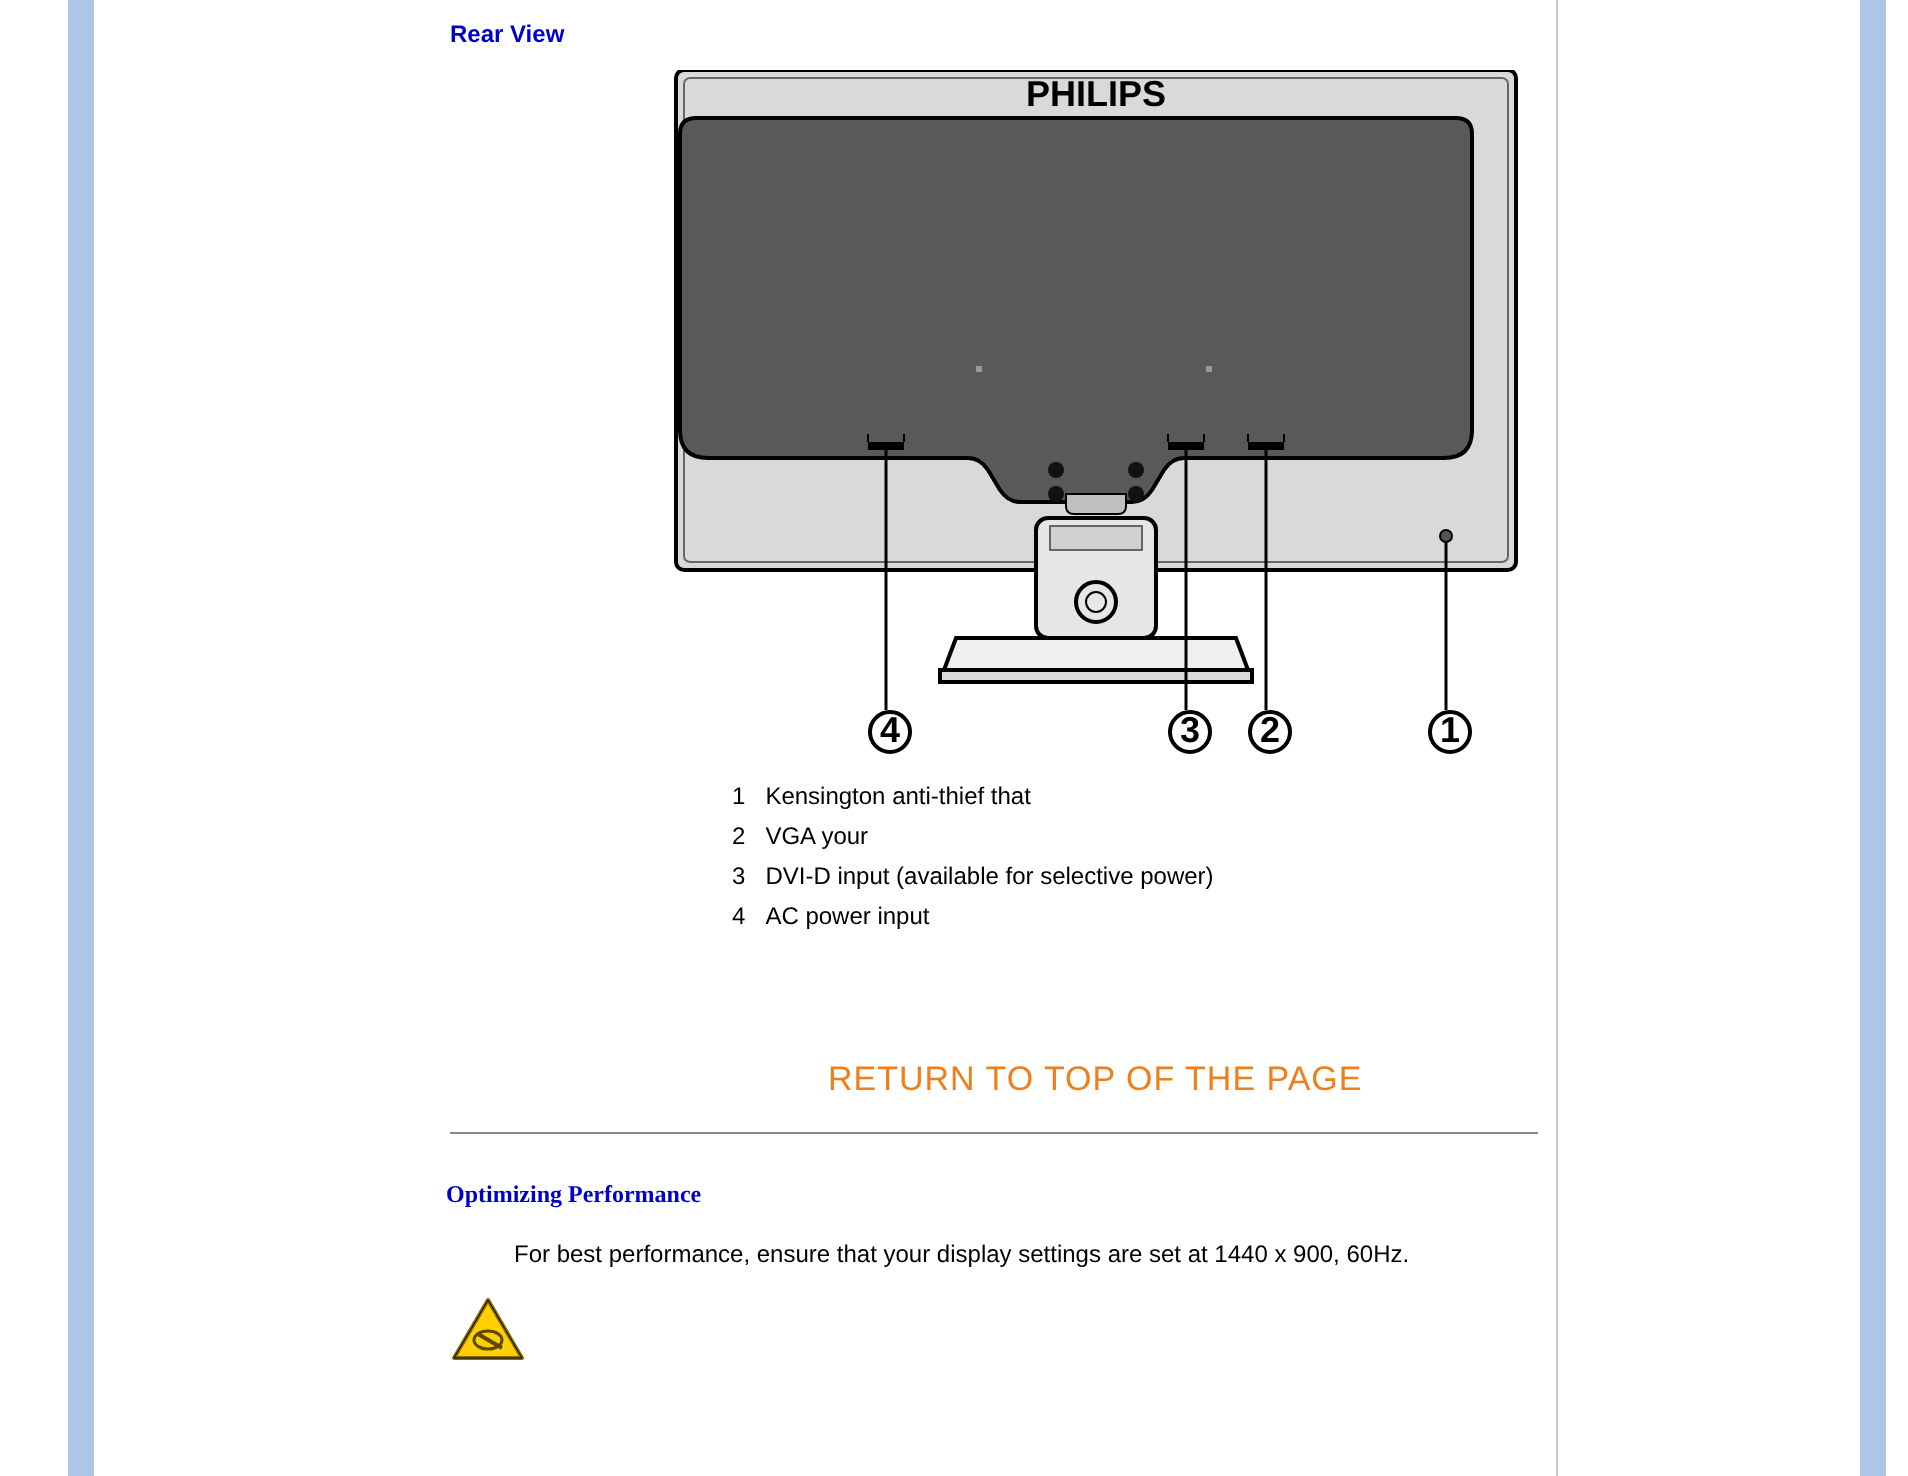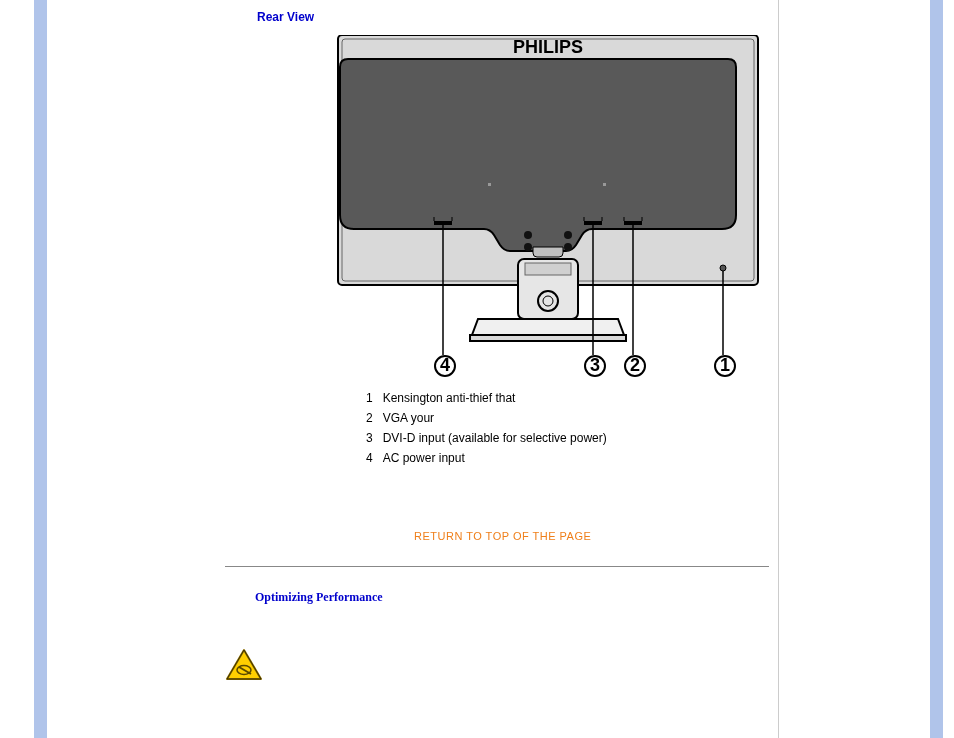--- a/index.html
+++ b/index.html
@@ -1,25 +1,25 @@
 <!DOCTYPE html>
 <html><head>
 <meta charset="utf-8">
 <style>
   html,body{margin:0;padding:0;background:#fff;font-family:Arial,Helvetica,sans-serif;font-size:12px;color:#000;}
   .page{width:954px;height:738px;position:relative;}
   .stripe-left{position:absolute;left:34px;top:0;width:13px;height:100%;background:#b0c4ea;}
   .stripe-right-inner{position:absolute;left:778px;top:0;width:1px;height:100%;background:#ccc;}
   .stripe-right{position:absolute;left:930px;top:0;width:13px;height:100%;background:#b0c4ea;}
-  .section-title{color:#0000cc;font-weight:bold;font-size:12px;margin-left:32px;}
+  .section-title{color:#0000cc;font-weight:bold;font-size:12px;}
   .figure-wrap{position:absolute;left:328px;top:35px;width:440px;height:336px;}
   .callout-num{position:absolute;font-size:18px;font-weight:bold;color:#000;width:18px;height:18px;border:2px solid #000;border-radius:50%;text-align:center;line-height:16px;background:#fff;}
   .legend-table{border-collapse:collapse;}
   .legend-table td{padding:3px 10px 3px 0;font-size:12px;vertical-align:top;}
-  .return-link{color:#ef7f1a;font-size:11px;text-decoration:none;letter-spacing:0.5px;}
+  .return-link{color:#ef7f1a;font-size:17px;text-decoration:none;letter-spacing:0.5px;}
   hr.rule{border:none;border-top:1px solid #888;margin:0;}
   .perf-text{font-size:12px;}
   .warn-icon svg{display:block;}
 </style>
 </head>
 <body>
 
 <div class="page">
   <div class="stripe-left"></div>
   <div class="stripe-right-inner"></div>
@@ -101,20 +101,21 @@
         </tr>
   </tbody>
     </table>
 
   <a href="#" class="return-link" style="position:absolute;left:414px;top:530px;">RETURN TO TOP OF THE PAGE</a>
 
   <hr class="rule" style="position:absolute;left:225px;top:566px;width:544px;">
 
   <div style="position:absolute;left:223px;top:590px;font-family:Liberation Serif, serif;" class="section-title">Optimizing Performance</div>
 
+  <div class="perf-text" style="position:absolute;left:257px;top:620px;width:500px;">For best performance, ensure that your display settings are set at 1440 x 900, 60Hz.</div>
 
   <div class="warn-icon" style="position:absolute;left:225px;top:648px;">
     <svg width="38" height="34" viewBox="0 0 38 34">
       <polygon points="19,2 36,31 2,31" fill="#ffcf00" stroke="#8a6d00" stroke-width="2" stroke-linejoin="round"></polygon>
       <polygon points="19,2 36,31 2,31" fill="none" stroke="#000" stroke-width="0.5"></polygon>
       <ellipse cx="19" cy="22" rx="7" ry="4.5" fill="none" stroke="#5a4a00" stroke-width="1.5"></ellipse>
       <line x1="14" y1="19" x2="26" y2="26" stroke="#5a4a00" stroke-width="2"></line>
     </svg>
   </div>
 </div>

